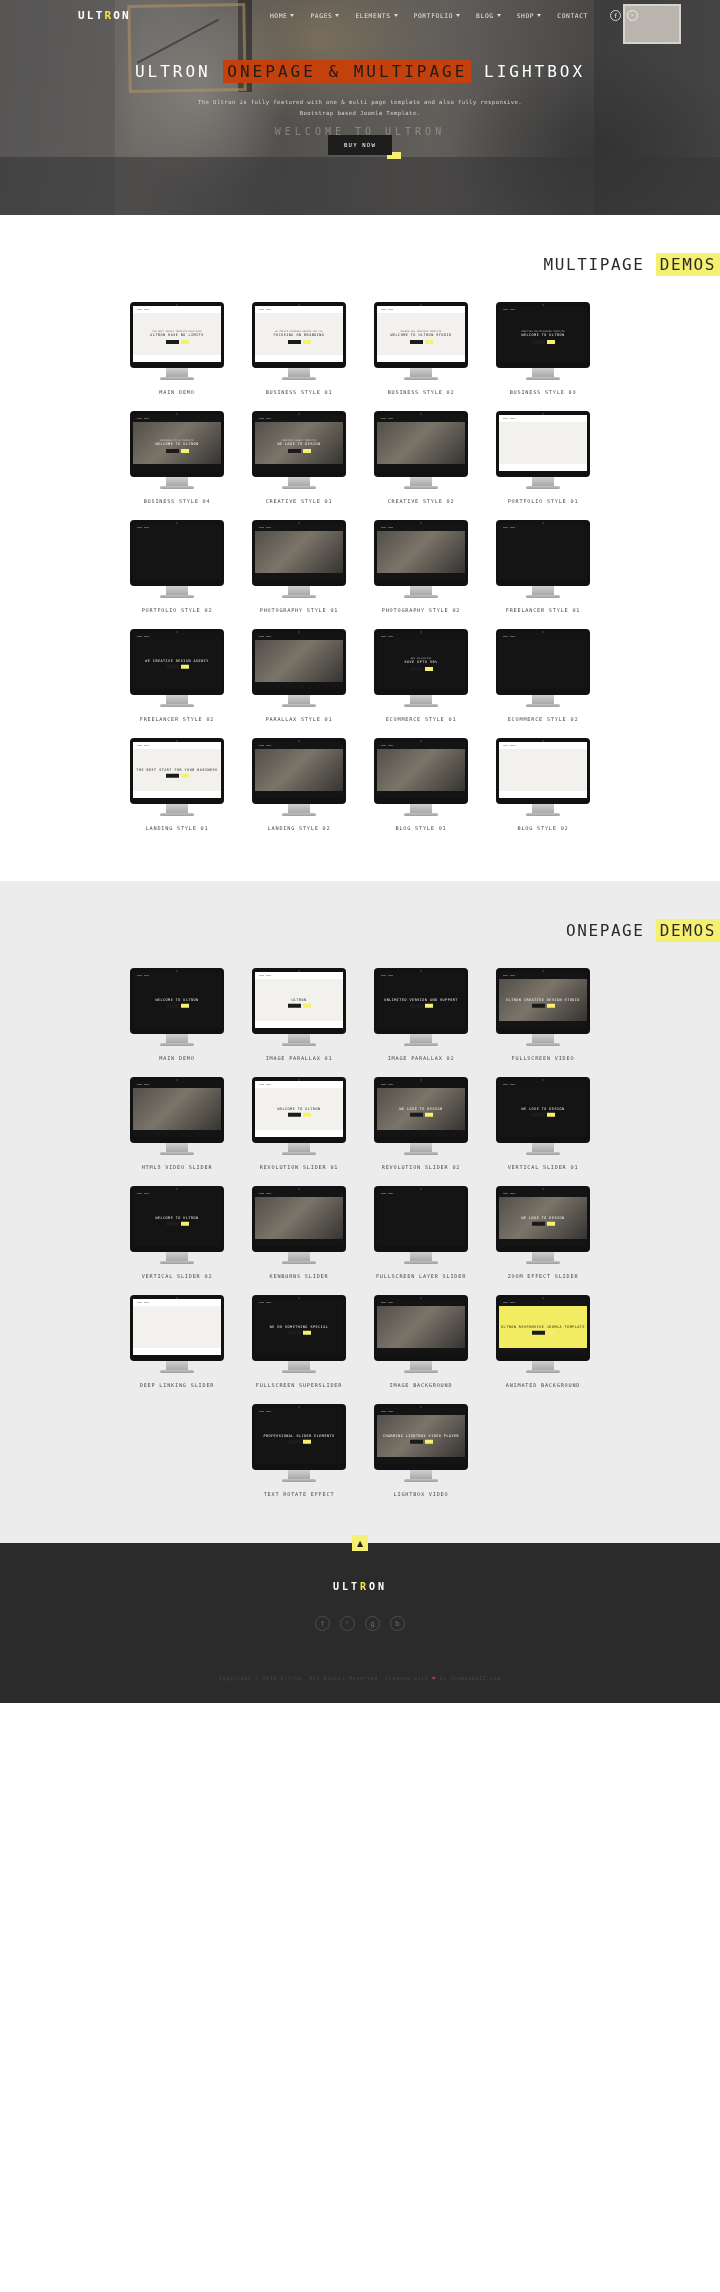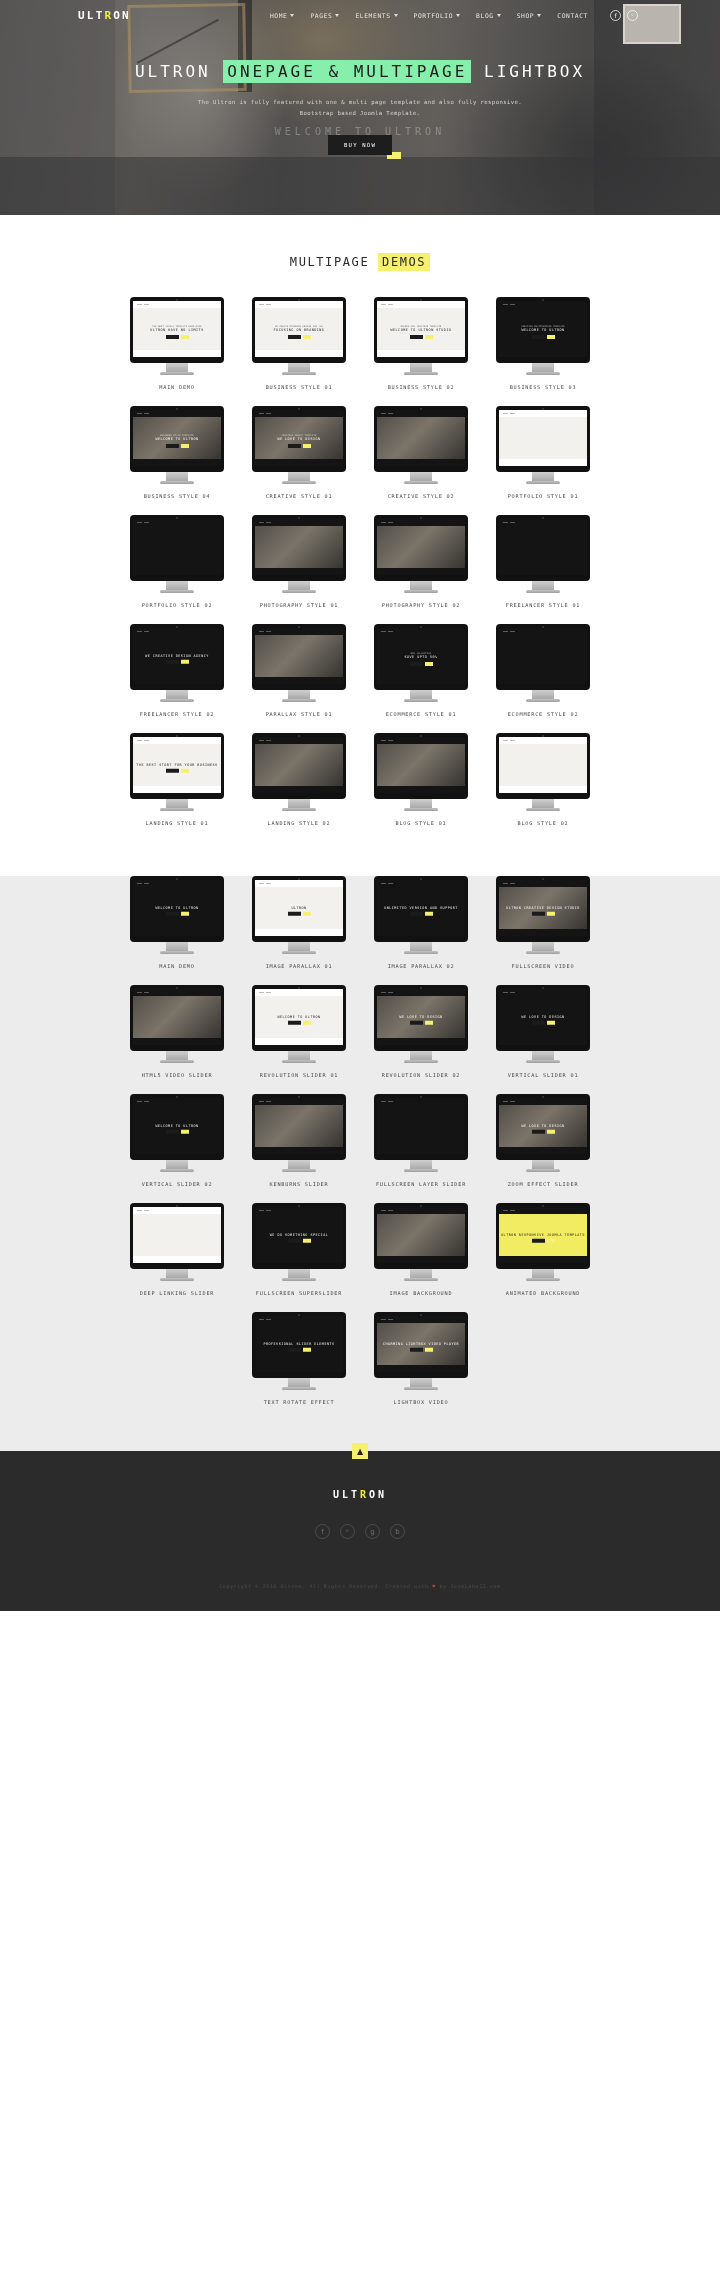--- a/index.html
+++ b/index.html
@@ -69,21 +69,21 @@
     font-family:"DejaVu Sans",sans-serif;
   }
 
   .hero-center { position:absolute; left:0; top:0; width:720px; height:215px; z-index:4;
     display:flex; flex-direction:column; align-items:center; justify-content:center; }
   .hero-title {
     font-family:"DejaVu Sans Mono", monospace;
     font-size:16px; letter-spacing:3px; color:#ffffff; white-space:nowrap;
     margin-top: 2px;
   }
-  .hero-title .mark { background:#86efac; color:#1d1d1d; padding:2px 4px;margin-top:24px; }
+  .hero-title .mark { background:#c2410c; color:#1d1d1d; padding:2px 4px;margin-top:24px; }
   .hero-sub {
     margin-top:16px; text-align:center;
     font-family:"DejaVu Sans Mono", monospace;
     font-size:5.6px; line-height:1.9; letter-spacing:0.4px; color:#d7d5d1;
   }
   .hero-ghost {
     position:absolute; left:0; right:0; top:126px; text-align:center;
     font-family:"DejaVu Sans Mono", monospace;
     font-size:10px; letter-spacing:4px; color:rgba(255,255,255,0.28); pointer-events:none;
   }
@@ -94,23 +94,23 @@
     font-size:5.6px; letter-spacing:1.2px; padding:7px 16px; cursor:pointer;
   }
   .buy-btn:after{ content:""; position:absolute; right:-9px; bottom:-4px; width:14px;height:7px; background:#f6f071; z-index:-1;}
 
   
   .section { width:720px; }
   .sec-white { background:#ffffff; }
   .sec-grey  { background:#ececec; }
 
   .sec-head {
-    text-align:center; padding-top:40px; padding-bottom:28px;
+    text-align:right; padding-top:40px; padding-bottom:28px;
     font-family:"DejaVu Sans Mono", monospace;
-    font-size:12px; letter-spacing:1.6px; color:#2a2a2a;
+    font-size:16px; letter-spacing:1.6px; color:#2a2a2a;
   }
   .sec-head .mark { background:#f6f071; padding:2px 4px; }
 
   .grid { display:flex; flex-wrap:wrap; justify-content:center; gap:0 12px; padding: 0 95px; }
   .demo { width:110px; margin-bottom:16px; display:flex; flex-direction:column; align-items:center; cursor:pointer; }
 
   .monitor { width:94px; }
   .screen-outer {
     width:94px; height:66px; background:#111112; border-radius:4px; padding:4px 3px 6px;
     position:relative;
@@ -634,20 +634,24 @@
           <div class="stand"></div>
           <div class="stand-base"></div>
         </div>
         <div class="cap">BLOG STYLE 02</div>
       </div>
     </div>
   <div style="height:34px"></div>
 </div>
 
 <div class="section sec-grey">
+  <div class="sec-head">
+    <span>ONEPAGE</span>
+    <span class="mark">DEMOS</span>
+  </div>
   <div class="grid" id="grid-onepage">
       <div class="demo">
         <div class="monitor">
           <div class="screen-outer">
             <div class="screen" style="background: rgb(20, 20, 20);">
               <div class="mini-bar dark">
                 <i></i>
                 <i></i>
               </div>
               <div class="mini-body">

